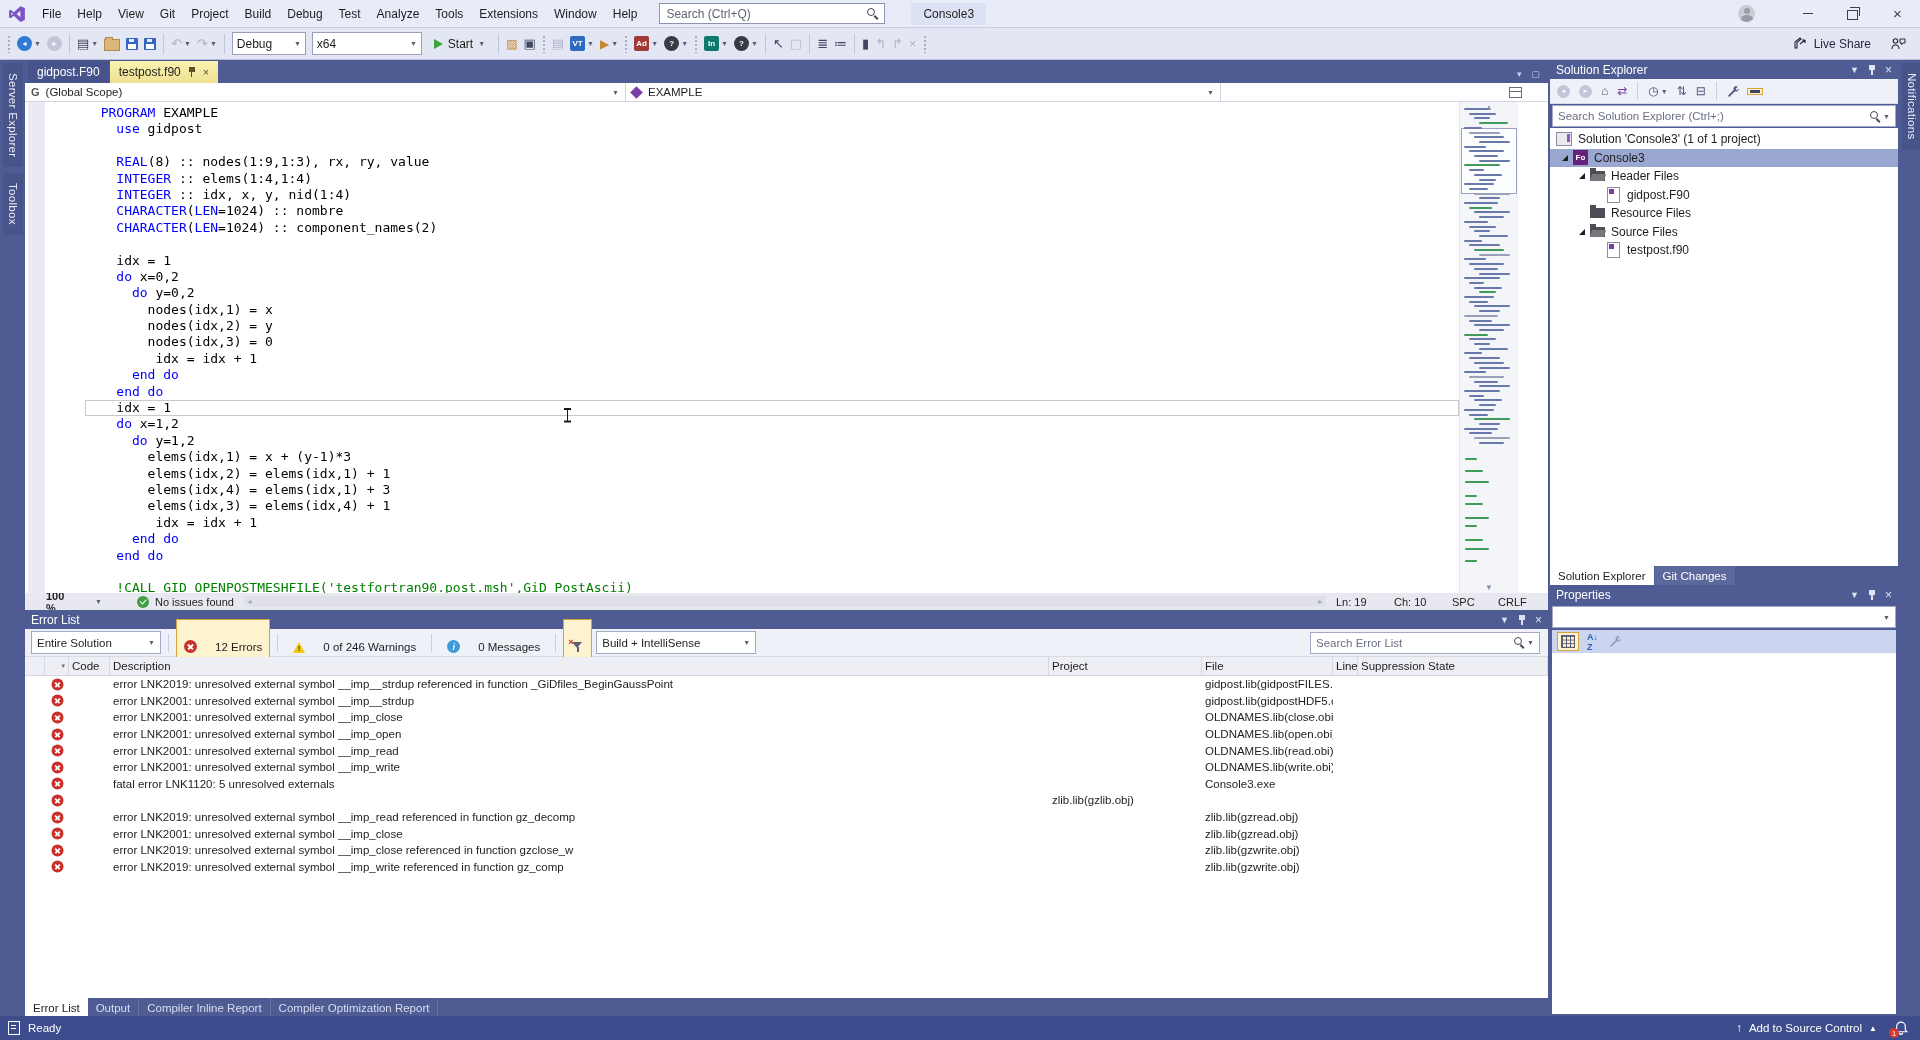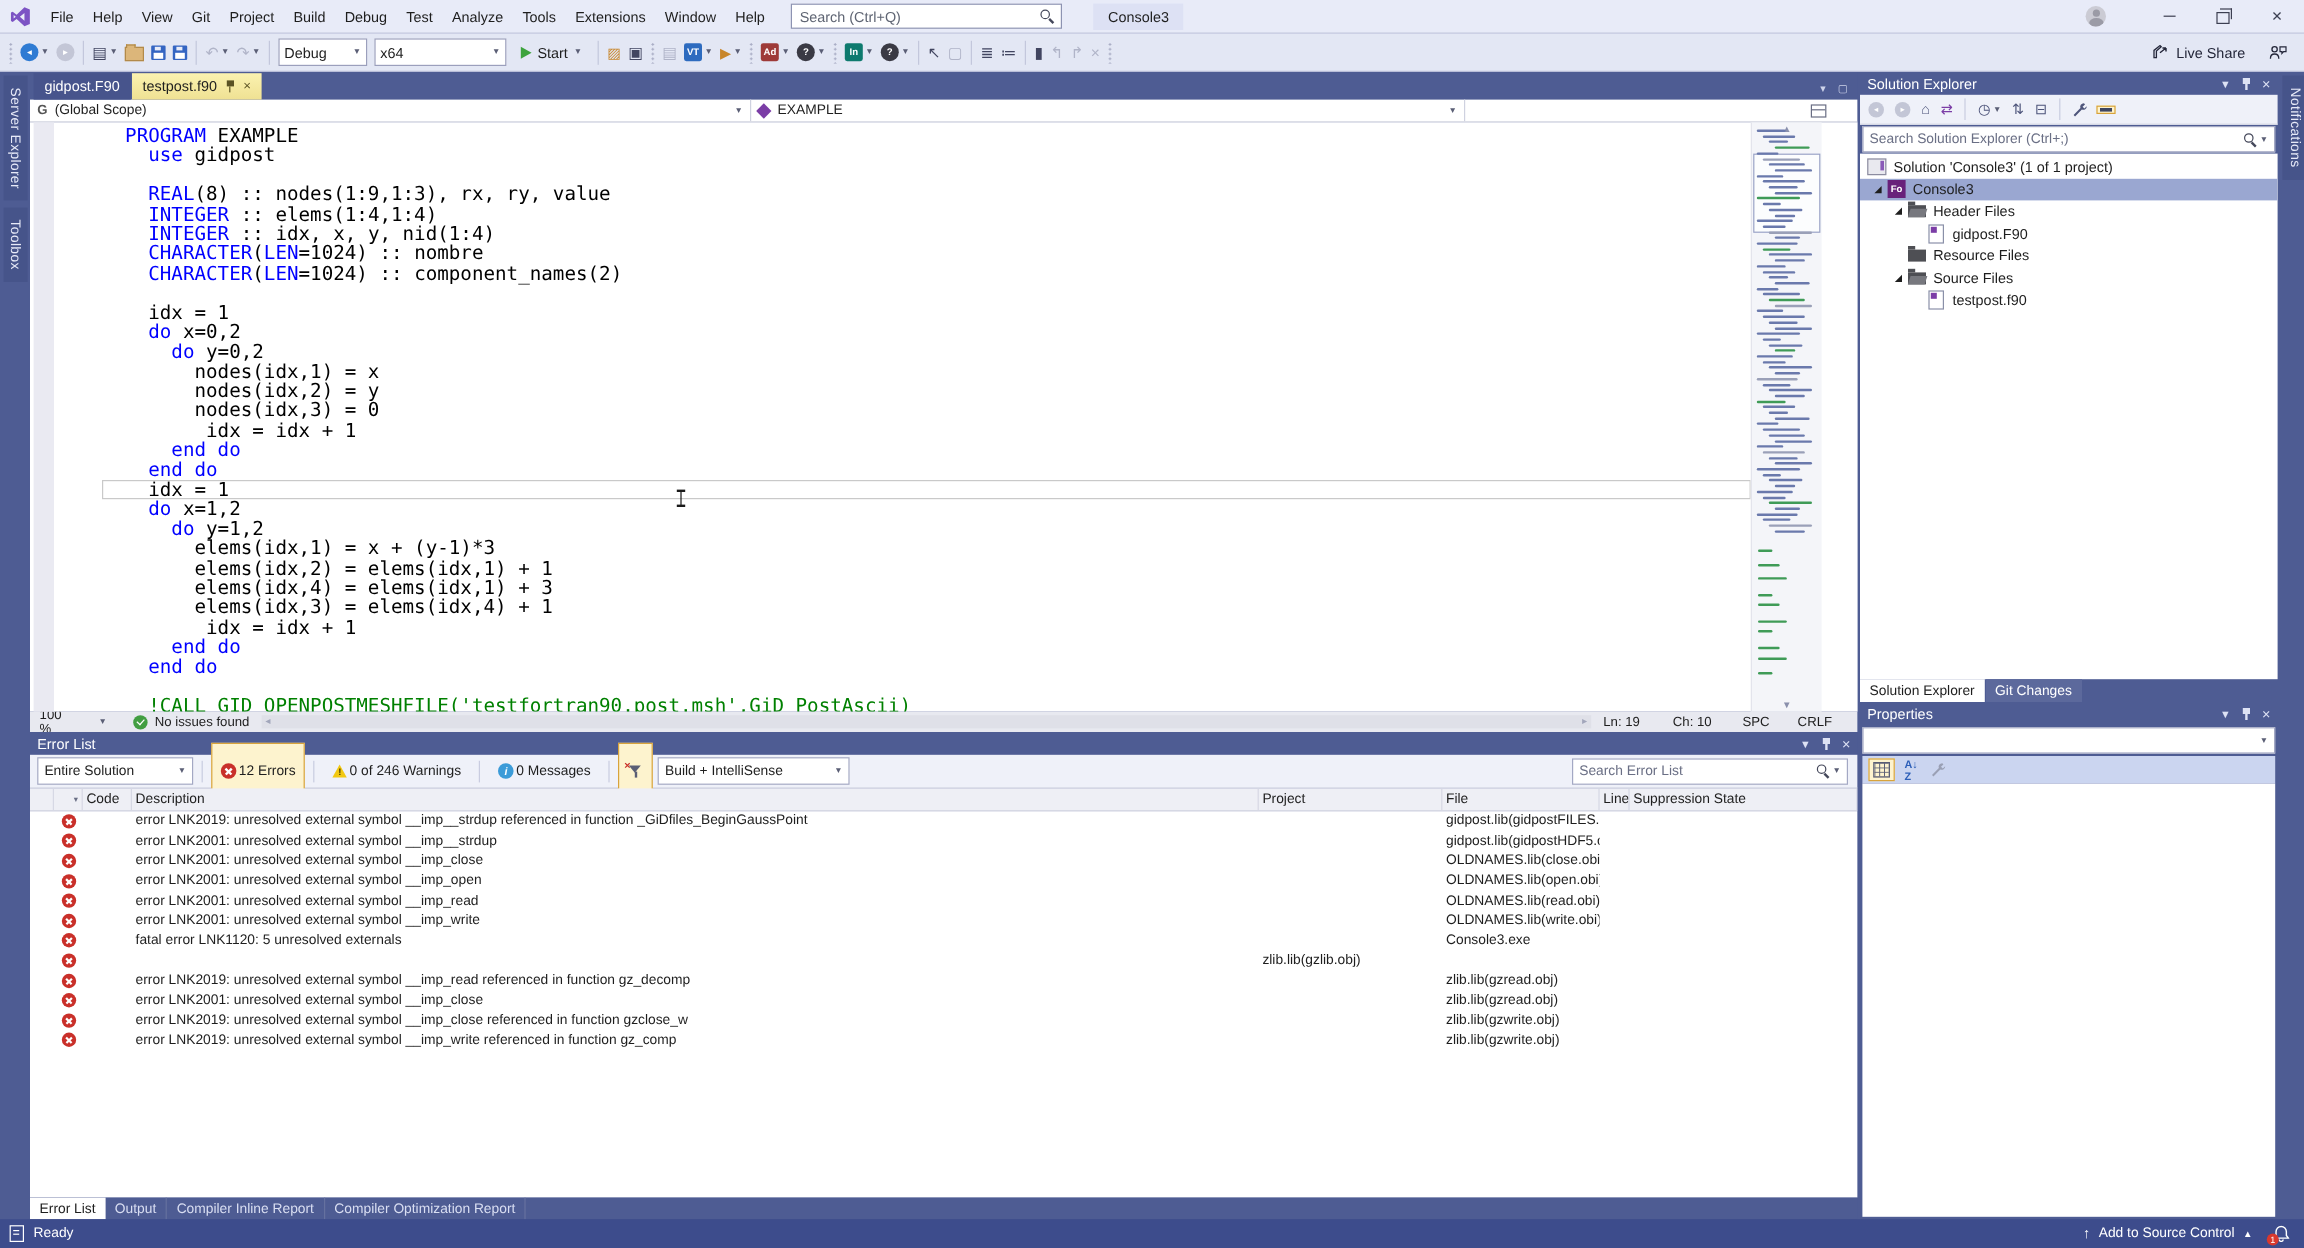--- a/index.html
+++ b/index.html
@@ -71,47 +71,47 @@
   .nc-left{width:588px;}
   .nc-right{width:582px;}
   .nav-rest{flex:1;display:flex;align-items:center;justify-content:flex-end;padding-right:26px;}
   .scope-ico{font-weight:bold;color:#555;margin-right:6px;font-size:11px;}
   .prog-ico{width:9px;height:9px;background:#7b3da6;transform:rotate(45deg);margin-right:7px;}
   .split-ico{width:11px;height:9px;border:1px solid #6a6e84;position:relative;}
   .split-ico::before{content:"";position:absolute;left:0;right:0;top:3px;height:1px;background:#6a6e84;}
   
   .editor{flex:1;background:#fff;display:flex;min-height:0;position:relative;}
   .bp-gutter{width:17px;margin-left:3px;background:#eaeaf2;flex:none;}
-  .code{flex:1;padding-left:40px;padding-top:3px;font-family:"DejaVu Sans Mono",monospace;font-size:16px;line-height:16.4px;white-space:pre;overflow:hidden;position:relative;}
+  .code{flex:1;padding-left:40px;padding-top:3px;font-family:"DejaVu Sans Mono",monospace;font-size:13px;line-height:16.4px;white-space:pre;overflow:hidden;position:relative;}
   .cl{height:16.4px;}
   .cl.cur{outline:1px solid #c9c9c9;outline-offset:-1px;}
   .tk-k{color:var(--kw,#0000FF);}
   .tk-p{color:#000;}
   .tk-c{color:var(--comment,#008000);}
   
   .map{width:58px;margin-right:30px;background:#f4f5f9;border-left:1px solid #e3e4ec;position:relative;flex:none;}
   .map .arrow{position:absolute;left:0;right:0;text-align:center;font-size:8px;color:#8a90ac;}
   .map .viewport{position:absolute;left:1px;right:1px;top:26px;height:64px;background:rgba(255,255,255,.75);border:1px solid #99a2c6;}
   .map i{position:absolute;height:2px;border-radius:1px;display:block;}
   
   .edstatus{height:17px;background:#e8e9f0;display:flex;align-items:center;font-size:11px;color:#1e1e1e;flex:none;}
-  .zoombox{display:flex;align-items:center;gap:24px;padding:0 8px;width:56px;}
+  .zoombox{display:flex;align-items:center;gap:24px;padding:0 21px;width:56px;font-weight:bold;}
   .okcheck{width:12px;height:12px;border-radius:50%;background:#429e42;position:relative;margin:0 6px 0 14px;flex:none;}
   .okcheck::after{content:"";position:absolute;left:3px;top:3px;width:5px;height:2.5px;border-left:1.6px solid #fff;border-bottom:1.6px solid #fff;transform:rotate(-48deg);}
   .hscroll{flex:1;height:11px;margin:0 10px;background:#dfe0e8;display:flex;align-items:center;justify-content:space-between;padding:0 2px;color:#a2a6bb;font-size:7px;}
   .ed-right{display:flex;gap:0;align-items:center;}
   .ed-right span{width:58px;text-align:left;}
   
   .errorlist{height:406px;display:flex;flex-direction:column;flex:none;background:var(--slate);}
   .panel-title{height:19px;display:flex;align-items:center;color:#fff;padding:0 6px;font-size:12px;flex:none;}
   .pt-icons{margin-left:auto;display:flex;align-items:center;gap:9px;color:#dde2f4;font-size:9px;}
   .el-toolbar{height:27px;background:#eff1f9;display:flex;align-items:center;padding:0 6px;gap:4px;flex:none;border-bottom:1px solid #d8dae6;}
   .combo{height:21px;background:#fff;border:1px solid #a3a8c4;display:flex;align-items:center;padding:0 5px;font-size:11.5px;}
   .combo .dd{margin-left:auto;padding-left:8px;}
-  .elbtn{height:21px;display:flex;align-items:center;gap:2px;padding:12px 7px;font-size:11.5px;border:1px solid transparent;}
+  .elbtn{height:21px;display:flex;align-items:flex-end;gap:18px;padding:12px 7px;font-size:11.5px;border:1px solid transparent;}
   .elbtn.sel{background:var(--selbtn,#FDF3CE);border-color:var(--selbtnb,#D8A33C);}
   .vsep{width:1px;height:18px;background:#c9cce0;margin:0 3px;}
   .errico{width:13px;height:13px;border-radius:50%;background:var(--errred,#C9302A);position:relative;flex:none;}
   .errico::before,.errico::after{content:"";position:absolute;left:3px;top:5.7px;width:7px;height:1.6px;background:#fff;}
   .errico::before{transform:rotate(45deg);}
   .errico::after{transform:rotate(-45deg);}
   .warnico{width:0;height:0;border-left:6.5px solid transparent;border-right:6.5px solid transparent;border-bottom:11px solid var(--warn,#F2C811);position:relative;}
   .warnico::after{content:"!";position:absolute;left:-1.5px;top:2px;font-size:8px;font-weight:bold;color:#4a3c00;}
   .infoico{width:13px;height:13px;border-radius:50%;background:var(--info,#3B9BD8);color:#fff;font-size:9px;font-weight:bold;display:flex;align-items:center;justify-content:center;font-style:italic;}
   .filterico{width:13px;height:12px;position:relative;}

